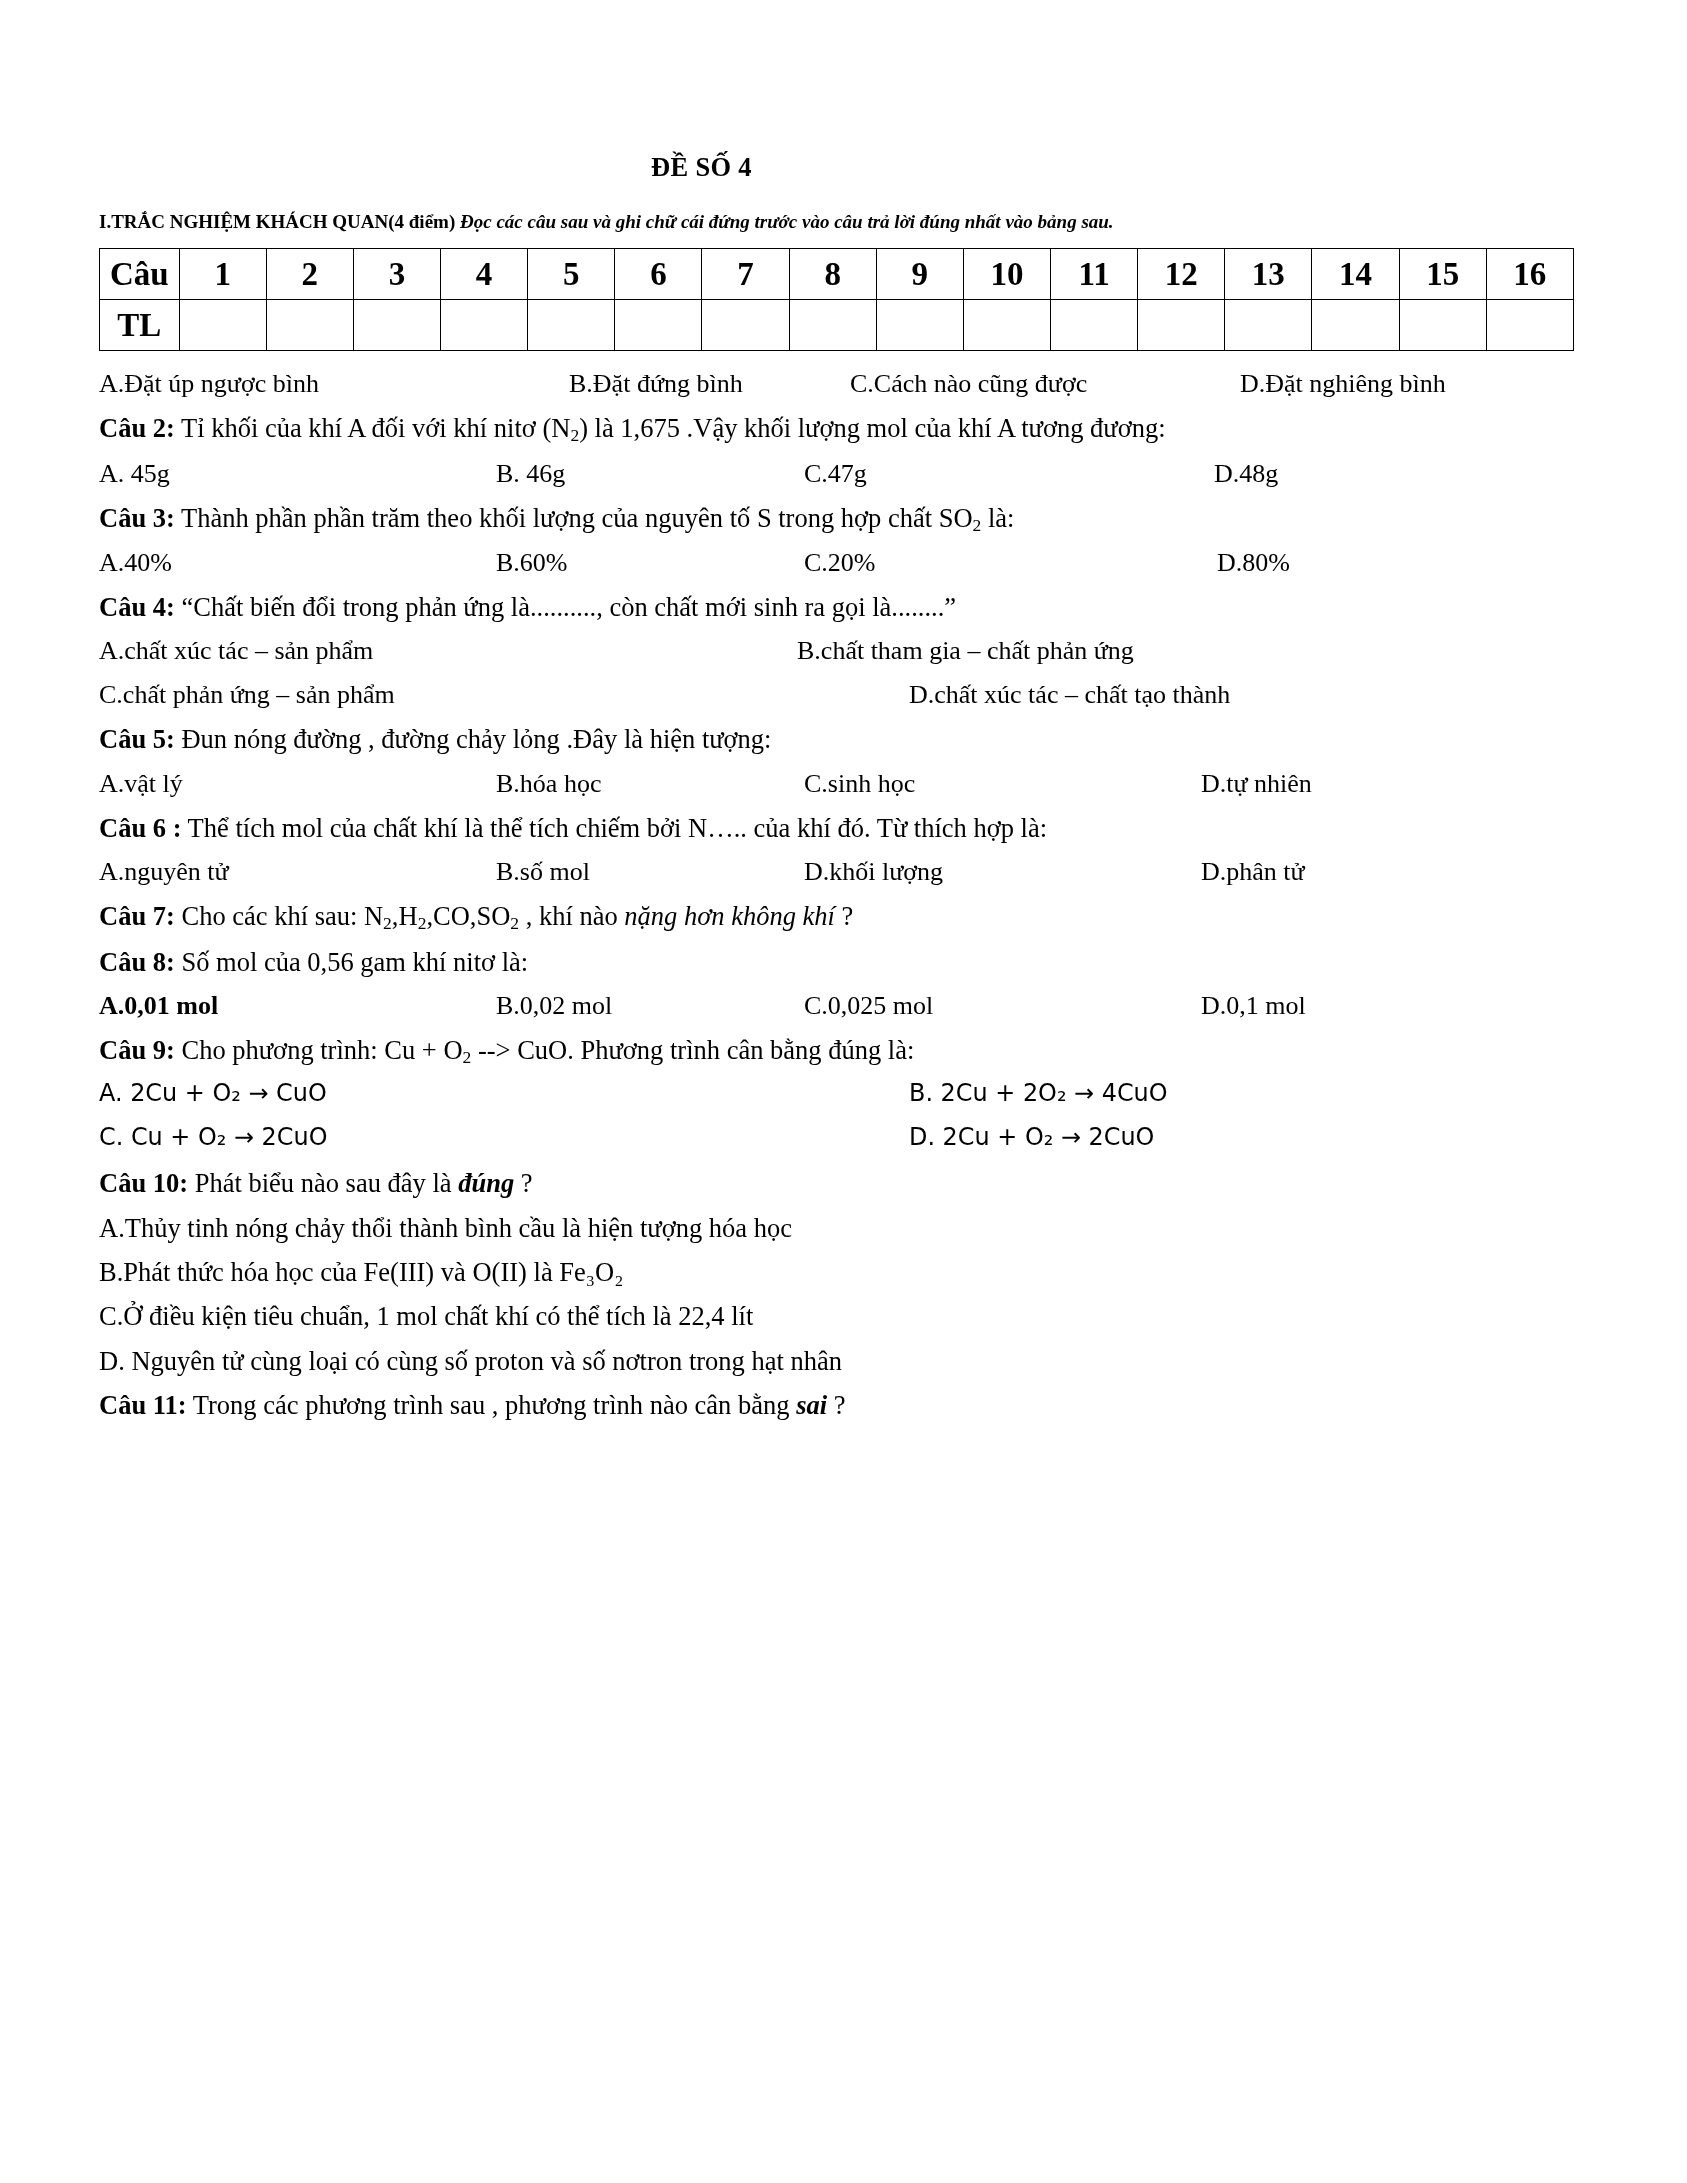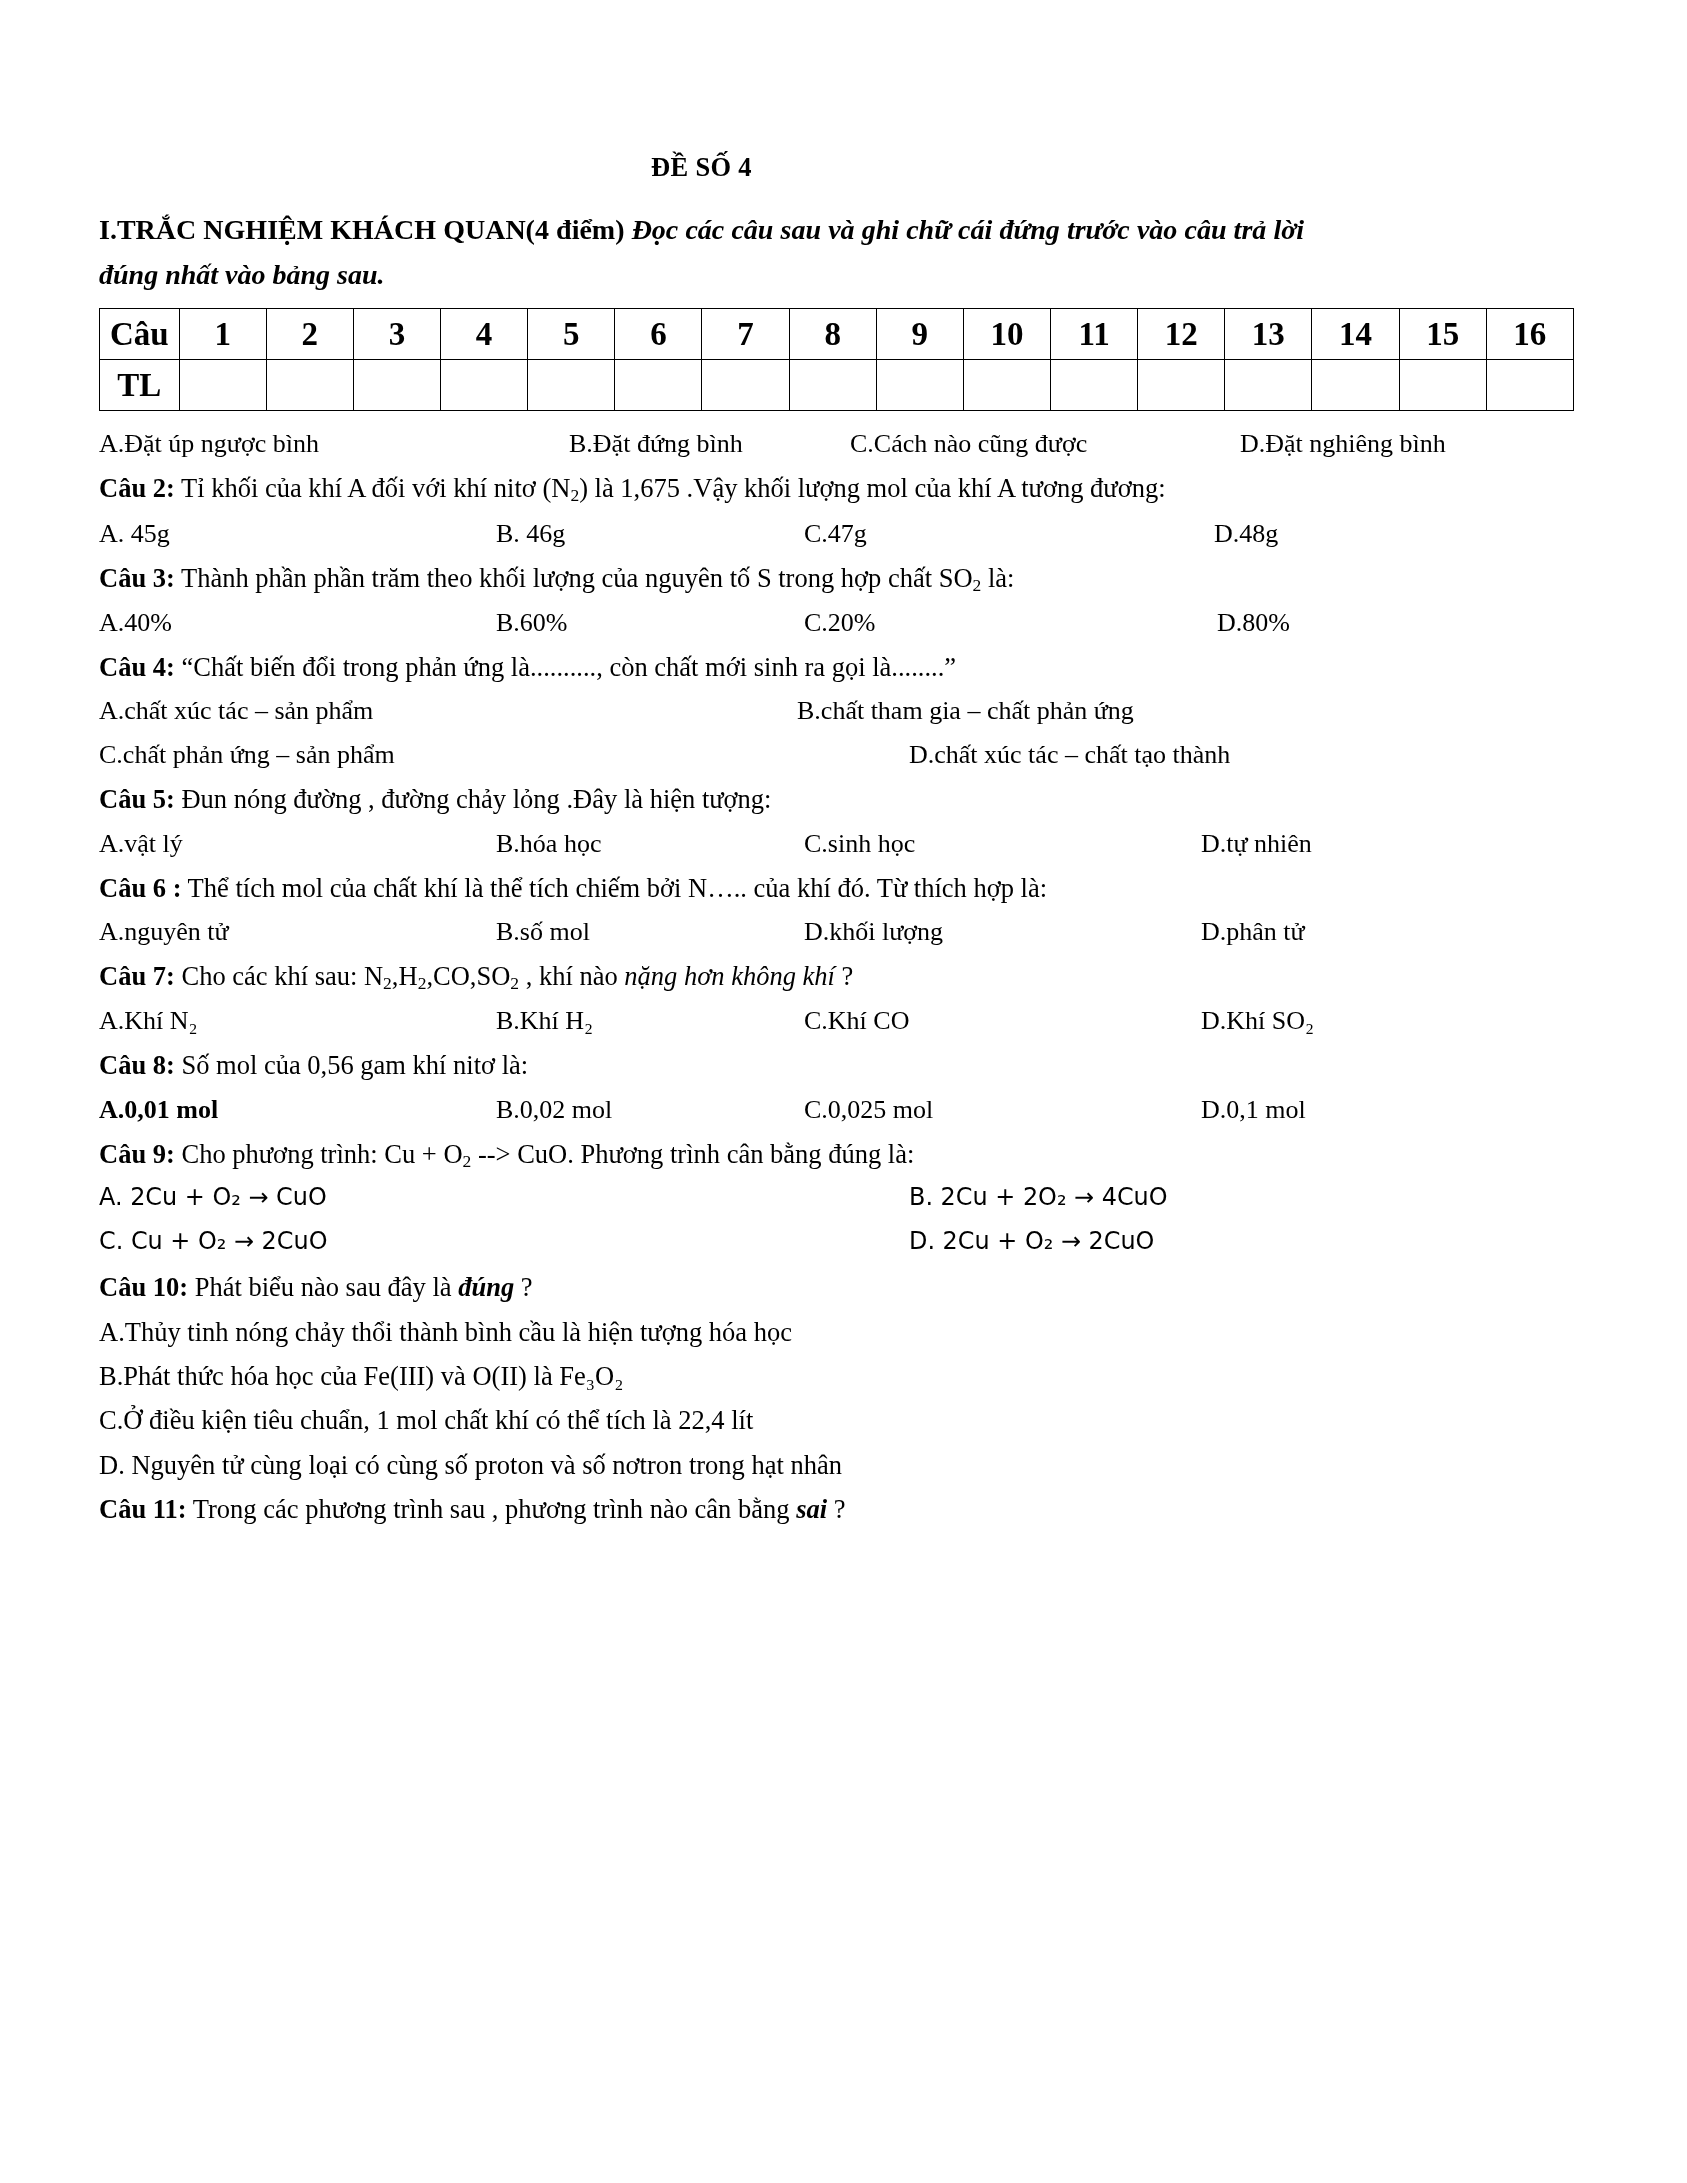--- a/index.html
+++ b/index.html
@@ -21,21 +21,21 @@
     position: relative;
   }
   .doc-title {
     text-align: center;
     font-weight: bold;
     font-size: 26.5px;
     letter-spacing: 0.3px;
     margin: 0 0 24px 0;
   }
   .section-head {
-    font-size: 28px;
+    font-size: 19px;
     line-height: 1.62;
     margin: 0 0 6.6px 0;
     text-align: justify;
   }
   .section-head .b {
     font-weight: bold;
   }
   .section-head .bi {
     font-weight: bold;
     font-style: italic;
@@ -192,26 +192,20 @@
 
   <p class="q"><span class="lead">Câu 6 :</span><span> Thể tích mol của chất khí là thể tích chiếm bởi N….. của khí đó. Từ thích hợp là:</span></p>
   <div class="opts">
     <span class="o" style="left:0px;">A.nguyên tử</span>
     <span class="o" style="left:397px;">B.số mol</span>
     <span class="o" style="left:705px;">D.khối lượng</span>
     <span class="o" style="left:1102px;">D.phân tử</span>
   </div>
 
   <p class="q"><span class="lead">Câu 7:</span><span> Cho các khí sau: N</span><sub>2</sub><span>,H</span><sub>2</sub><span>,CO,SO</span><sub>2</sub><span> , khí nào </span><span class="it">nặng hơn không khí</span><span> ?</span></p>
-  <div class="opts">
-    <span class="o" style="left:0px;">A.Khí N₂</span>
-    <span class="o" style="left:397px;">B.Khí H₂</span>
-    <span class="o" style="left:705px;">C.Khí CO</span>
-    <span class="o" style="left:1102px;">D.Khí SO₂</span>
-  </div>
 
   <p class="q"><span class="lead">Câu 8:</span><span> Số mol của 0,56 gam khí nitơ là:</span></p>
   <div class="opts">
     <span class="o" style="left:0px;font-weight:bold;">A.0,01 mol</span>
     <span class="o" style="left:397px;">B.0,02 mol</span>
     <span class="o" style="left:705px;">C.0,025 mol</span>
     <span class="o" style="left:1102px;">D.0,1 mol</span>
   </div>
 
   <p class="q"><span class="lead">Câu 9:</span><span> Cho phương trình: Cu + O</span><sub>2</sub><span> --&gt; CuO. Phương trình cân bằng đúng là:</span></p>

